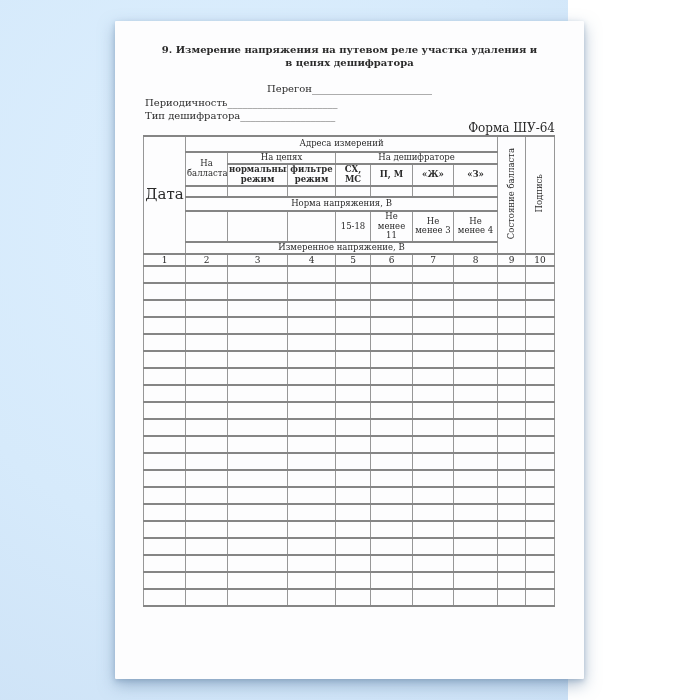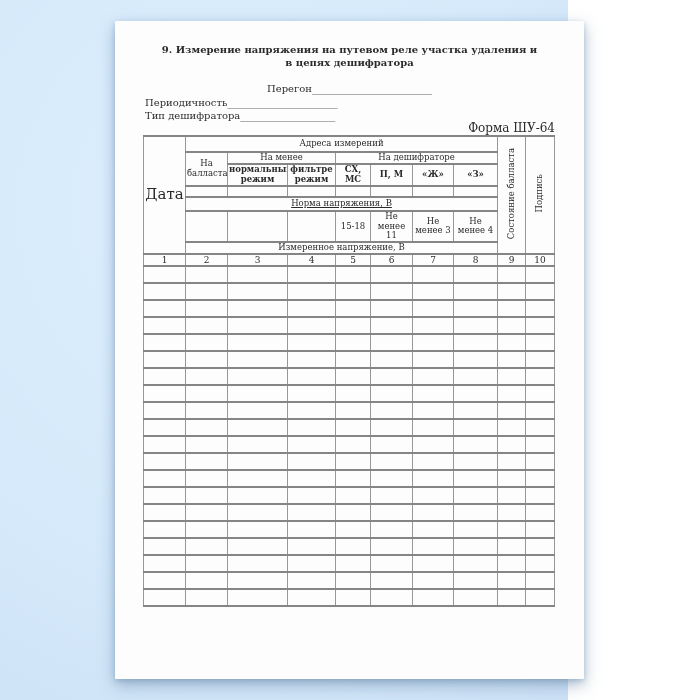--- a/index.html
+++ b/index.html
@@ -43,21 +43,21 @@
     border: 1px solid #979797;
     border-top: 2px solid #858585;
     border-bottom: 2px solid #858585;
     padding: 0 1px; text-align: center; vertical-align: middle;
     line-height: 1.15; overflow: hidden;
   }
   tr.r1 { height: 16px; }
   tr.r2 { height: 10px; }
   tr.r3 { height: 22px; font-weight: bold; }
   tr.r4 { height: 11px; }
-  tr.r5 { height: 14px; text-decoration: underline; }
+  tr.r5 { height: 14px; }
   tr.r6 { height: 22px; }
   tr.r7 { height: 11px; }
   tr.rnum { height: 12px; font-size: 9px; }
   tr.body-row { height: 17px; }
   td.date-cell { font-size: 15px; }
   .vert {
     display: inline-block;
     writing-mode: vertical-rl;
     transform: rotate(180deg);
     white-space: nowrap;
@@ -104,21 +104,21 @@
       </colgroup>
       <tbody>
         <tr class="r1">
           <td rowspan="7" class="date-cell">Дата</td>
           <td colspan="7">Адреса измерений</td>
           <td rowspan="7"><span class="vert">Состояние балласта</span></td>
           <td rowspan="7"><span class="vert">Подпись</span></td>
         </tr>
         <tr class="r2">
           <td rowspan="2">На балласта</td>
-          <td colspan="2">На менее</td>
+          <td colspan="2">На цепях</td>
           <td colspan="4">На дешифраторе</td>
         </tr>
         <tr class="r3">
           <td>нормальный режим</td>
           <td>фильтре режим</td>
           <td>СХ, МС</td>
           <td>П, М</td>
           <td>«Ж»</td>
           <td>«З»</td>
         </tr>

